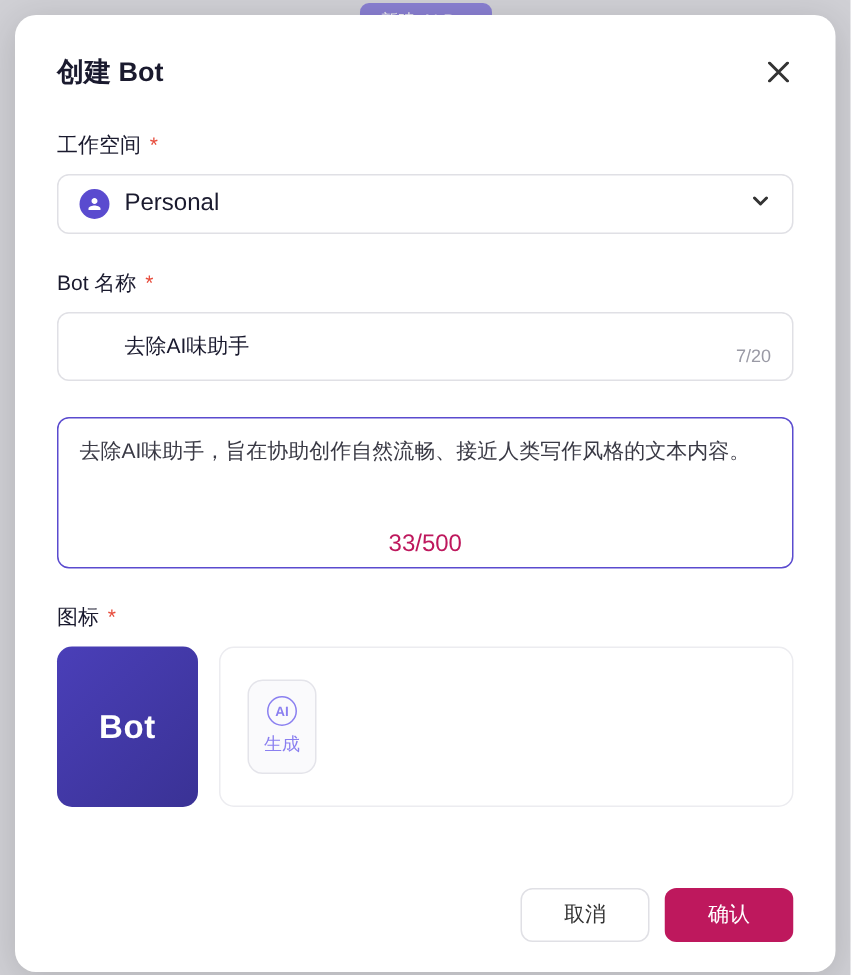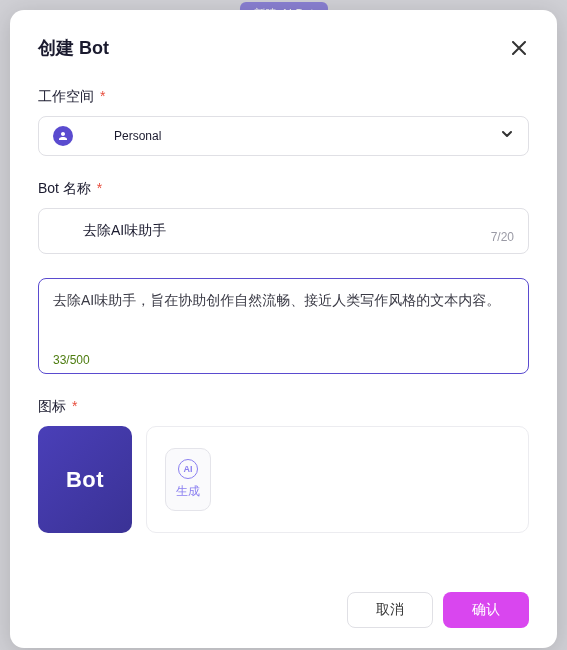--- a/index.html
+++ b/index.html
@@ -80,23 +80,22 @@
       border-radius: 50%;
       background: #5a4bcf;
       display: inline-flex;
       align-items: center;
       justify-content: center;
       flex-shrink: 0;
     }
     .avatar-icon svg { width: 12px; height: 12px; fill: #fff; }
     .select-value {
       flex: 1;
-      font-size: 12px;
-      color: #1a1a2e;
-      margin-left: 31px;
+      font-size: 16px;
+      color: #1a1a2e;
     }
     .chevron { color: #333; }
     .input-wrap {
       position: relative;
       border: 1px solid #e0e0e5;
       border-radius: 8px;
       padding: 9px 14px;
       display: flex;
       align-items: center;
     }
@@ -128,23 +127,23 @@
       width: 100%;
       resize: none;
       font-size: 14px;
       color: #3a3a45;
       line-height: 1.6;
       min-height: 58px;
       font-family: inherit;
       background: transparent;
     }
     .textarea-counter {
-      text-align: left;
-      font-size: 12px;
-      color: #4d7c0f;
+      text-align: center;
+      font-size: 16px;
+      color: #be185d;
       margin-top: 2px;
     }
     .icon-row { display: flex; gap: 14px; }
     .icon-preview {
       width: 94px;
       height: 107px;
       background: linear-gradient(135deg, #4a3fb8 0%, #3a3295 100%);
       border-radius: 10px;
       display: flex;
       align-items: center;
@@ -200,21 +199,21 @@
       font-weight: 500;
       cursor: pointer;
       border: 1px solid transparent;
     }
     .btn-secondary {
       background: #fff;
       color: #333;
       border-color: #e0e0e5;
     }
     .btn-primary {
-      background: #d946ef;
+      background: #be185d;
       color: #fff;
     }
   </style>
 </head>
 <body>
 
 <div class="backdrop-pill">新建 AI Bot</div>
 
 <div class="modal">
   <div class="modal-header">

